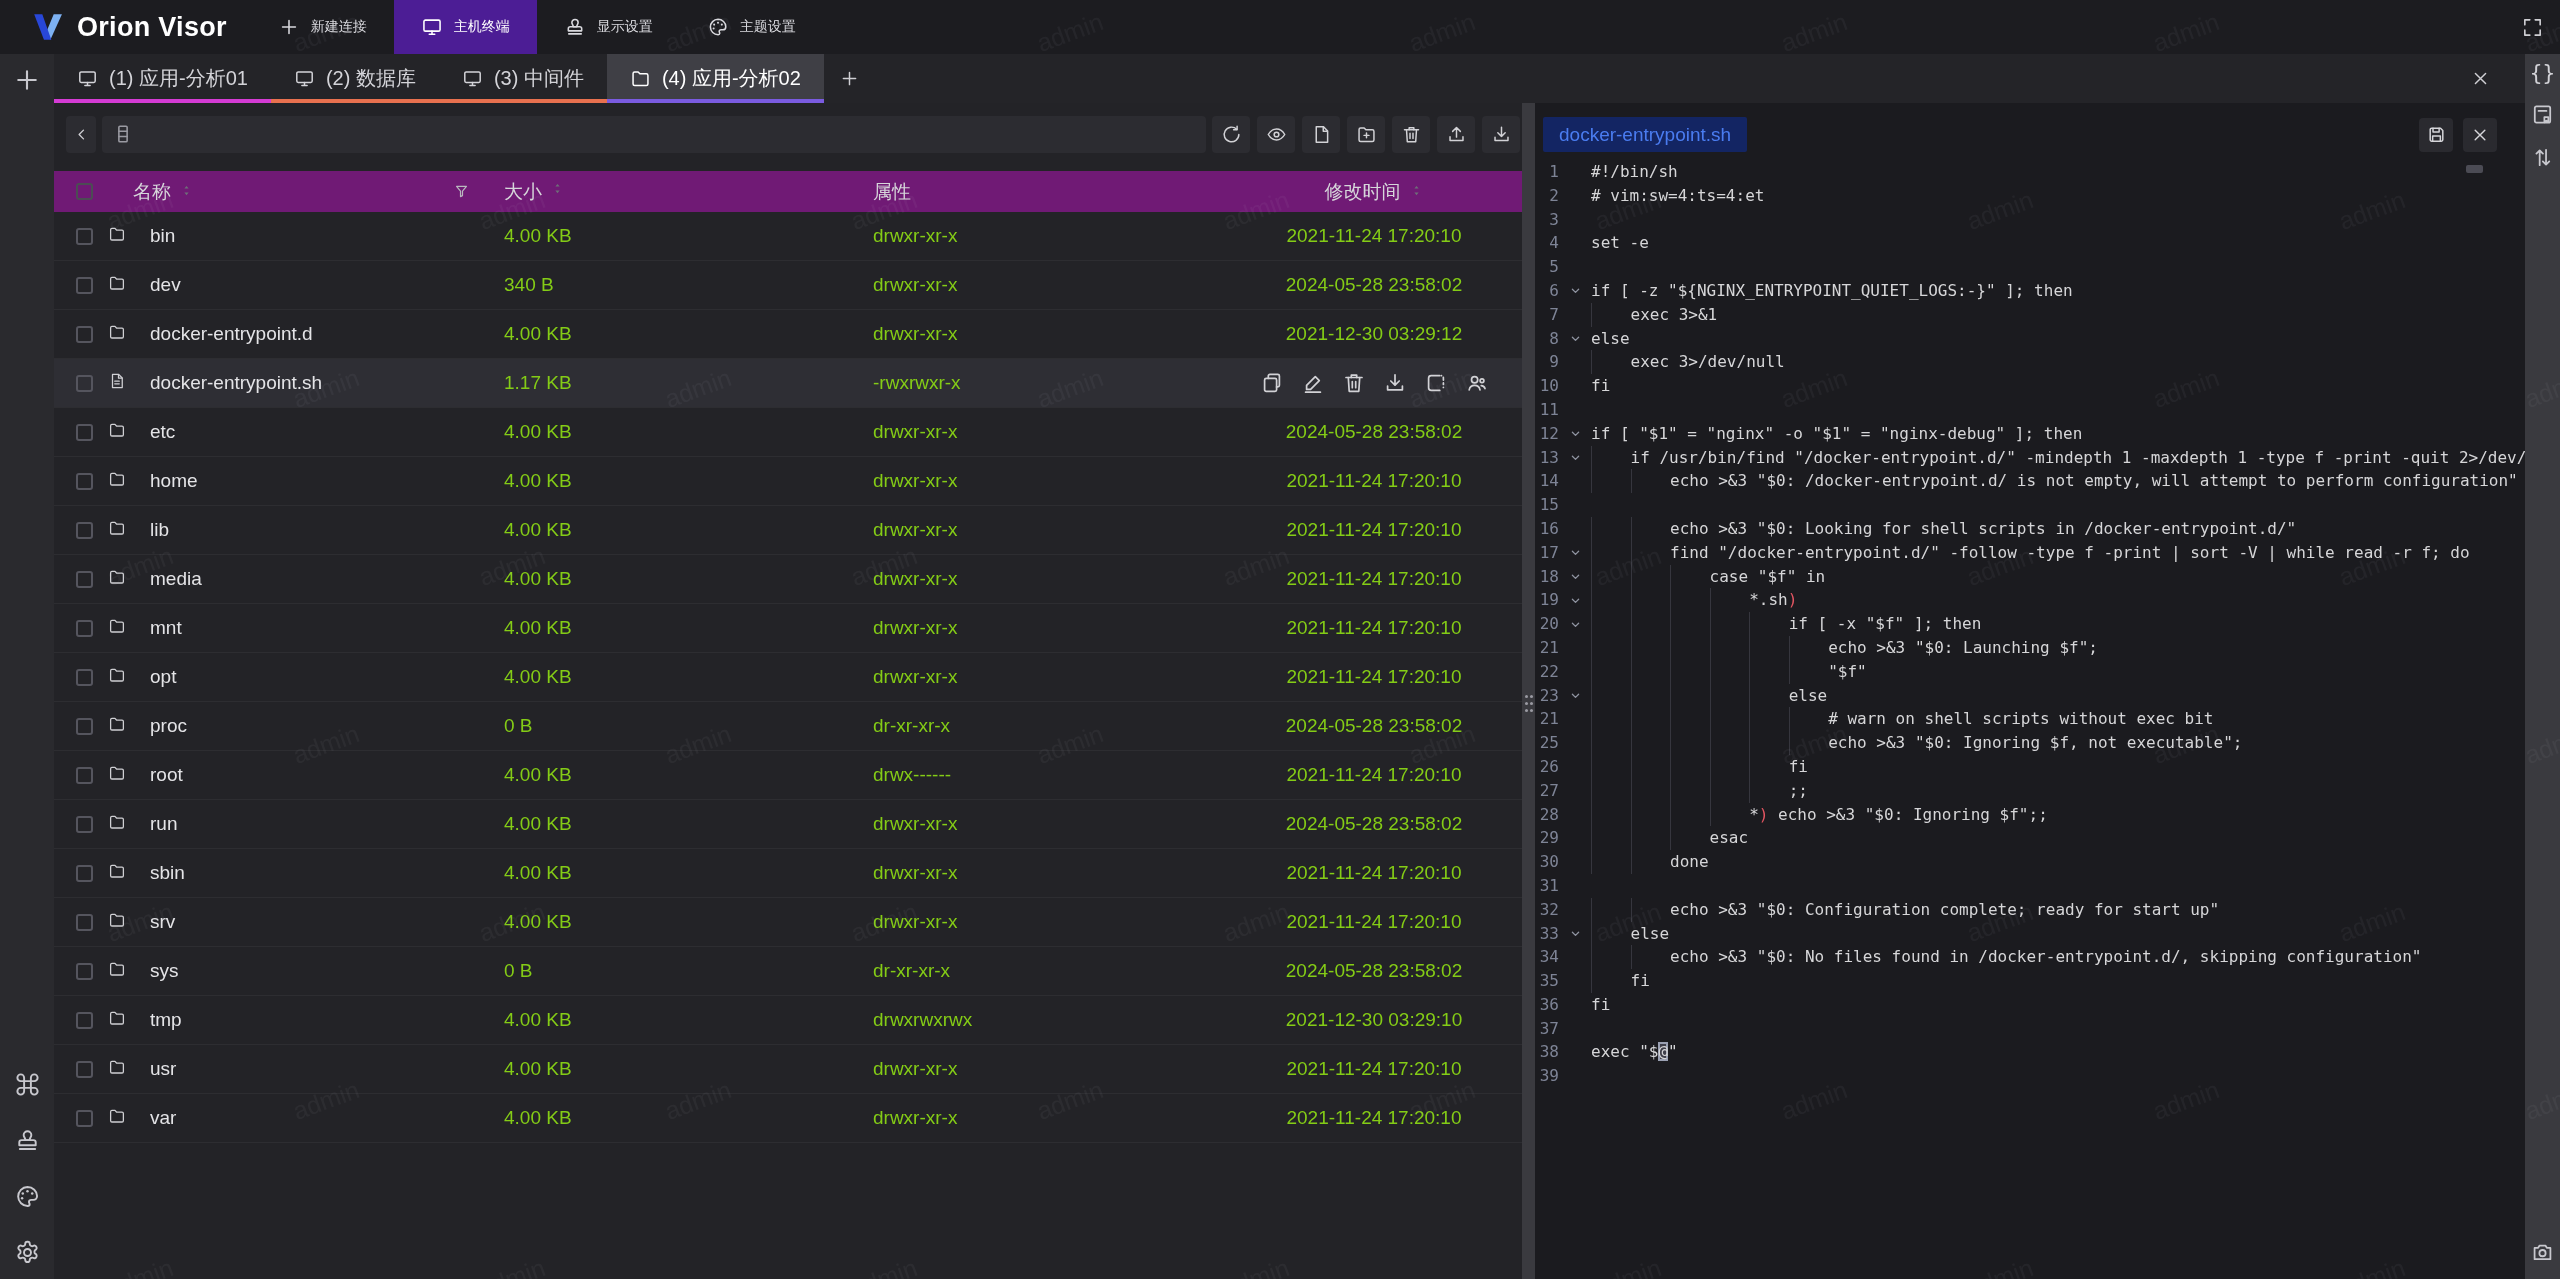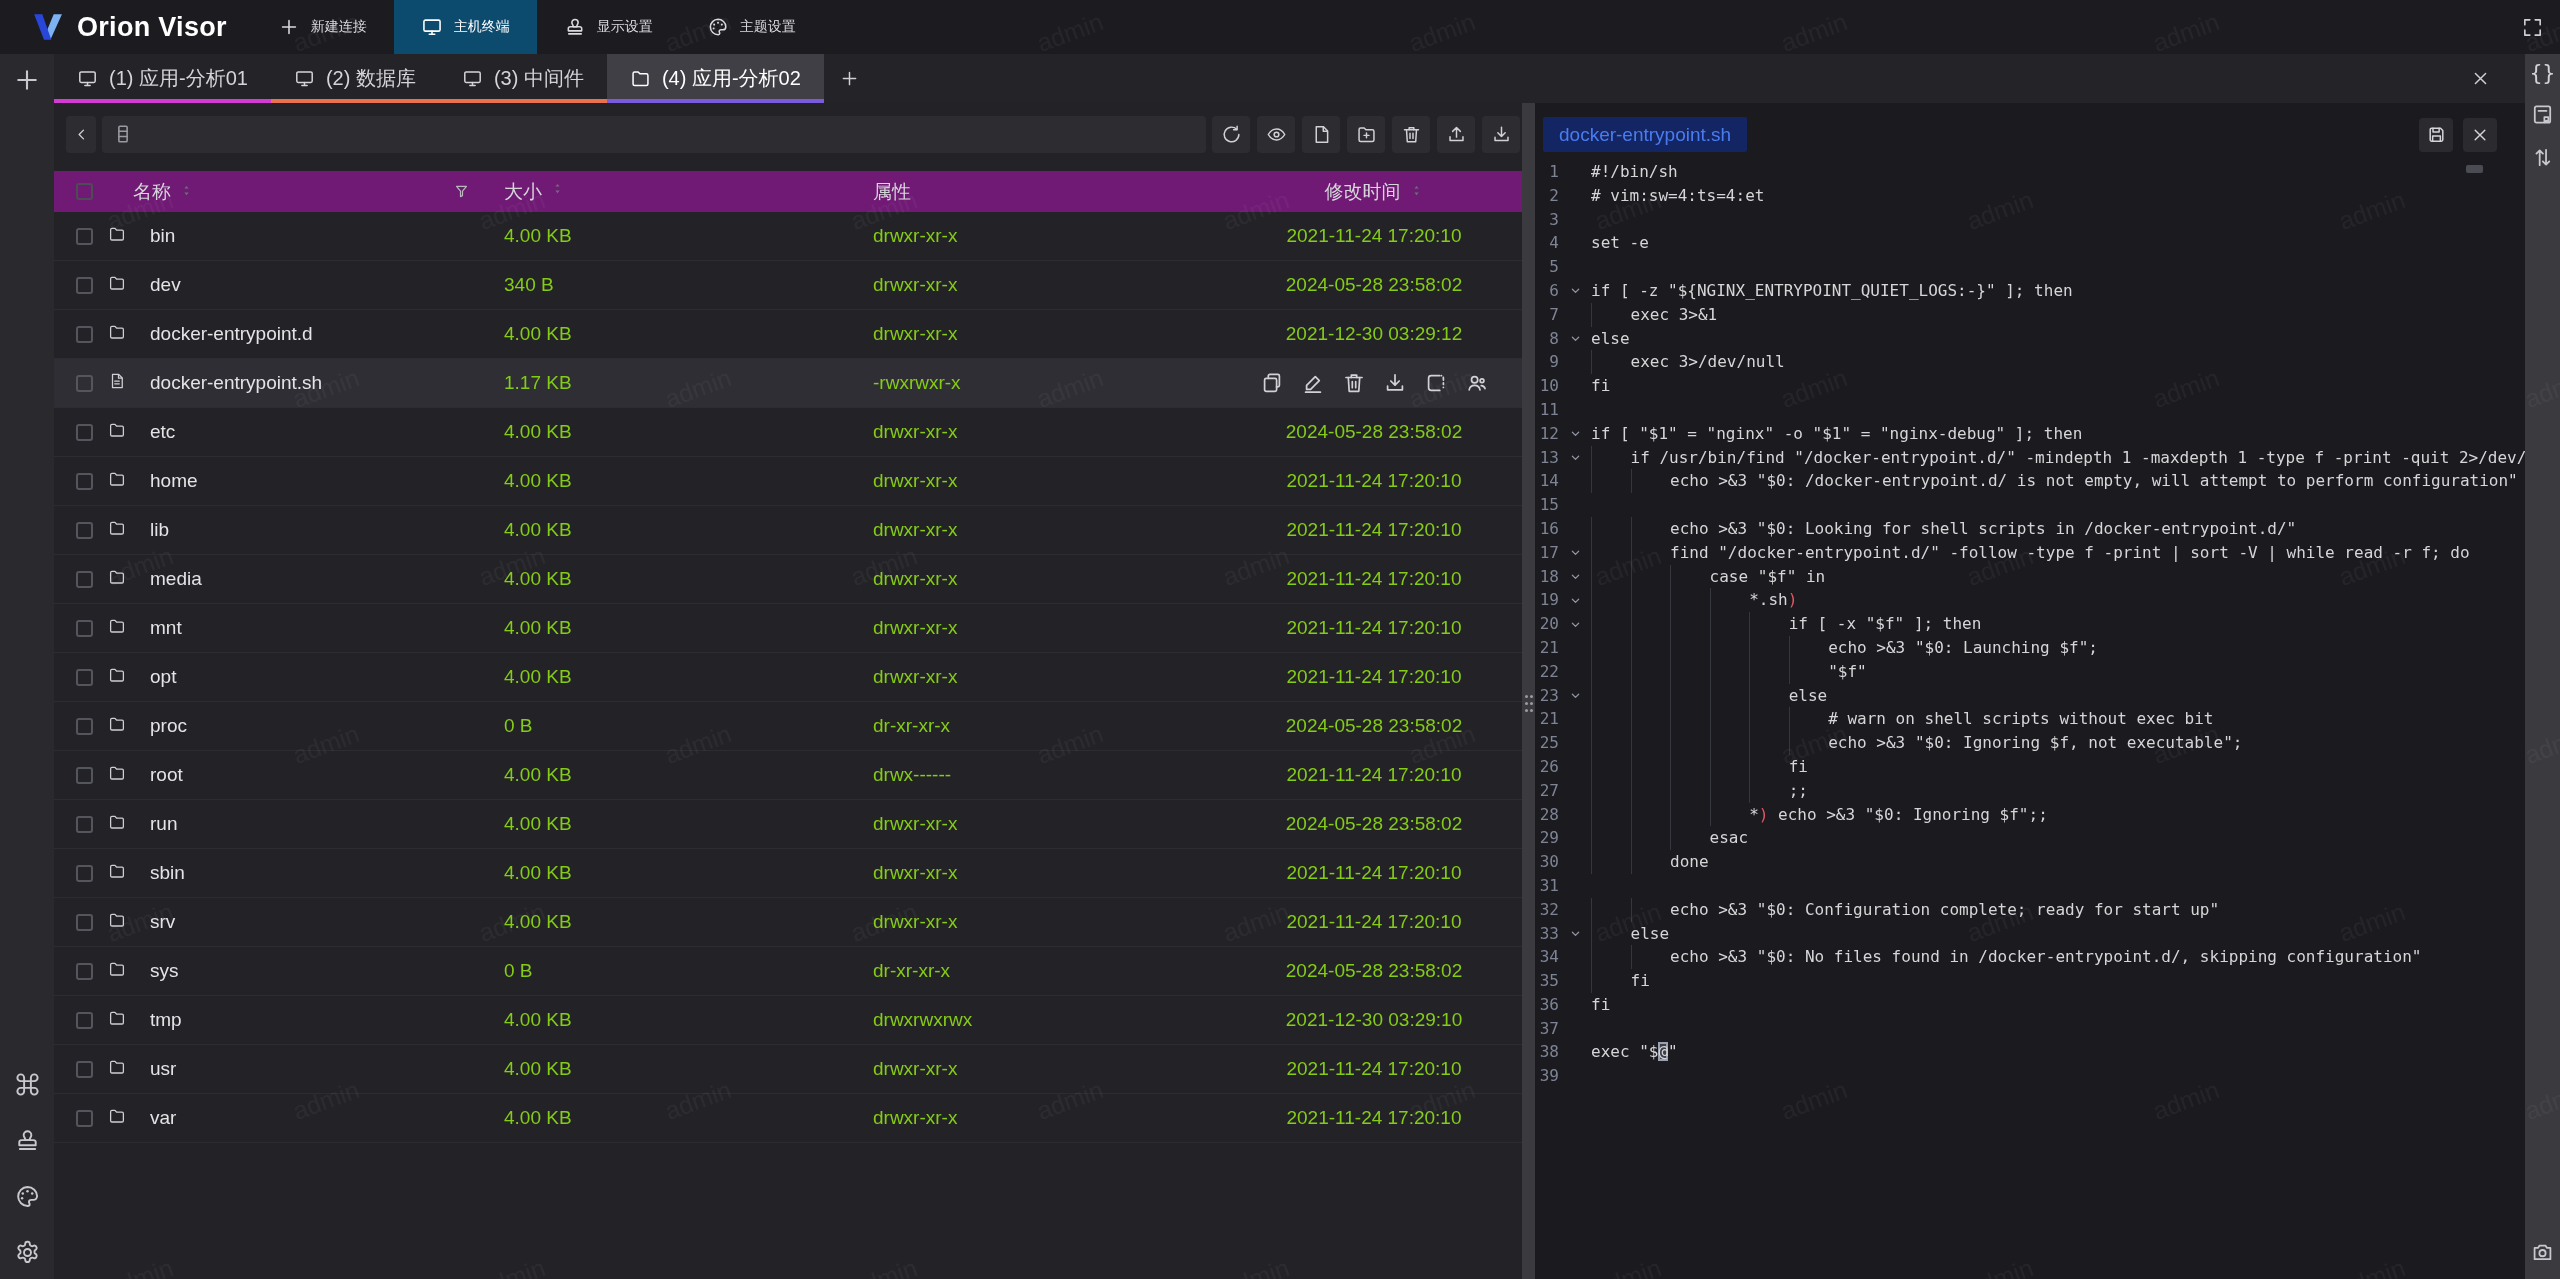--- a/index.html
+++ b/index.html
@@ -10,21 +10,21 @@
   .icon{display:inline-flex;align-items:center;justify-content:center;flex:0 0 auto}
   .icon svg{display:block}
 
   
   .navbar{position:absolute;left:0;top:0;width:2560px;height:54px;background:#1c1c20;
           display:flex;align-items:center;z-index:6}
   .brand{display:flex;align-items:center;gap:11px;margin-left:30px;cursor:pointer}
   .brand-name{font-size:27px;font-weight:bold;color:#ffffff;letter-spacing:.3px}
   .nav-items{display:flex;height:54px;margin-left:24px}
   .nav-item{display:flex;align-items:center;gap:11px;padding:0 27px;font-size:14px;color:#d9d9de}
-  .nav-item.active{background:#0c4a6e;color:#fff}
+  .nav-item.active{background:#4c1d95;color:#fff}
   .nav-sp{flex:1}
   .fullscreen-btn{margin-right:16px;color:#cfcfd4;display:flex}
 
   
   .rail-l{position:absolute;left:0;top:54px;width:54px;height:1225px;background:#2a2a2e;
           display:flex;flex-direction:column;align-items:center;padding-top:11px;z-index:5}
   .rail-bottom{margin-top:auto;display:flex;flex-direction:column;gap:29px;margin-bottom:13px;align-items:center}
   .rail-l button,.rail-r button{color:#c8c8ce;display:flex}
   .rail-r{position:absolute;right:0;top:54px;width:35px;height:1225px;background:#3a3a3f;
           display:flex;flex-direction:column;align-items:center;padding-top:9px;gap:18px;z-index:5}

